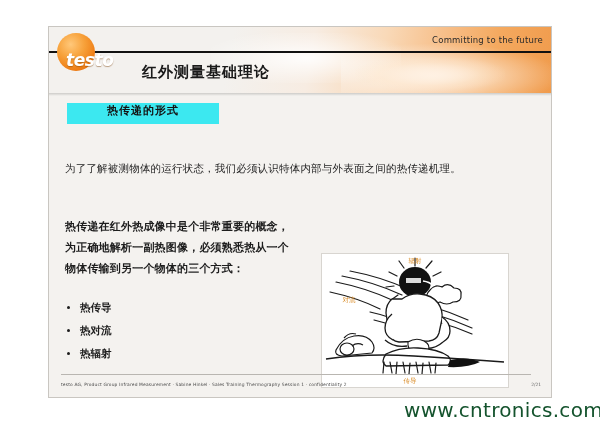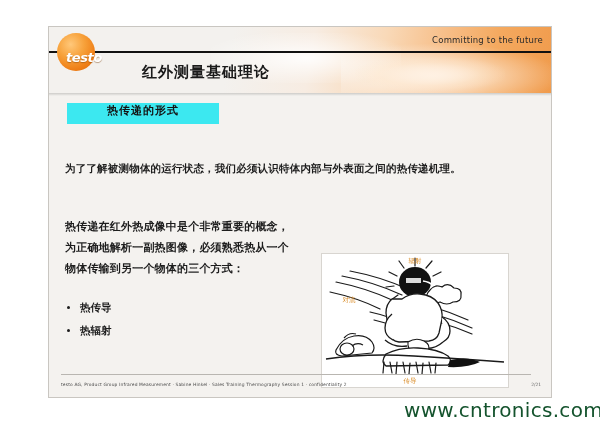--- a/index.html
+++ b/index.html
@@ -97,21 +97,21 @@
     border-radius: 50%;
     background: radial-gradient(circle at 36% 30%,
         #ffc87a 0%,
         #f7a13a 38%,
         #ef7f17 70%,
         #d9660a 100%);
   }
   .logo-text {
     position: absolute;
     left: 9px; top: 17px;
-    font-size: 13px;
+    font-size: 17px;
     font-weight: bold;
     font-style: italic;
     color: #ffffff;
     letter-spacing: -0.4px;
     text-shadow: 0 1px 1px rgba(120,60,0,0.45);
   }
   .slide-title {
     position: absolute;
     left: 56px; top: 36px;
     font-size: 15px;
@@ -149,21 +149,21 @@
     font-size: 11px;
     font-weight: bold;
     color: #141414;
     letter-spacing: 1px;
   }
 
   .para-lead {
     position: absolute;
     left: 16px; top: 66px;
     font-size: 10.5px;
-    font-weight: bold;
+    font-weight: normal;
     color: #1d1d1d;
     letter-spacing: 0.2px;
     white-space: nowrap;
   }
 
   .para-block {
     position: absolute;
     left: 16px; top: 120px;
     font-size: 11px;
     font-weight: bold;
@@ -269,20 +269,24 @@
       <div class="para-block">
         <div>热传递在红外热成像中是个非常重要的概念，</div>
         <div>为正确地解析一副热图像，必须熟悉热从一个</div>
         <div>物体传输到另一个物体的三个方式：</div>
       </div>
 
       <div class="bullets">
         <div class="bullet">
           <span class="dot"></span>
           <span>热传导</span>
+        </div>
+        <div class="bullet">
+          <span class="dot"></span>
+          <span>热对流</span>
         </div>
         <div class="bullet">
           <span class="dot"></span>
           <span>热辐射</span>
         </div>
       </div>
 
       <div class="figure">
         <svg width="186" height="133" viewBox="0 0 186 133" xmlns="http://www.w3.org/2000/svg">
           <rect x="0" y="0" width="186" height="133" fill="#ffffff"></rect>

